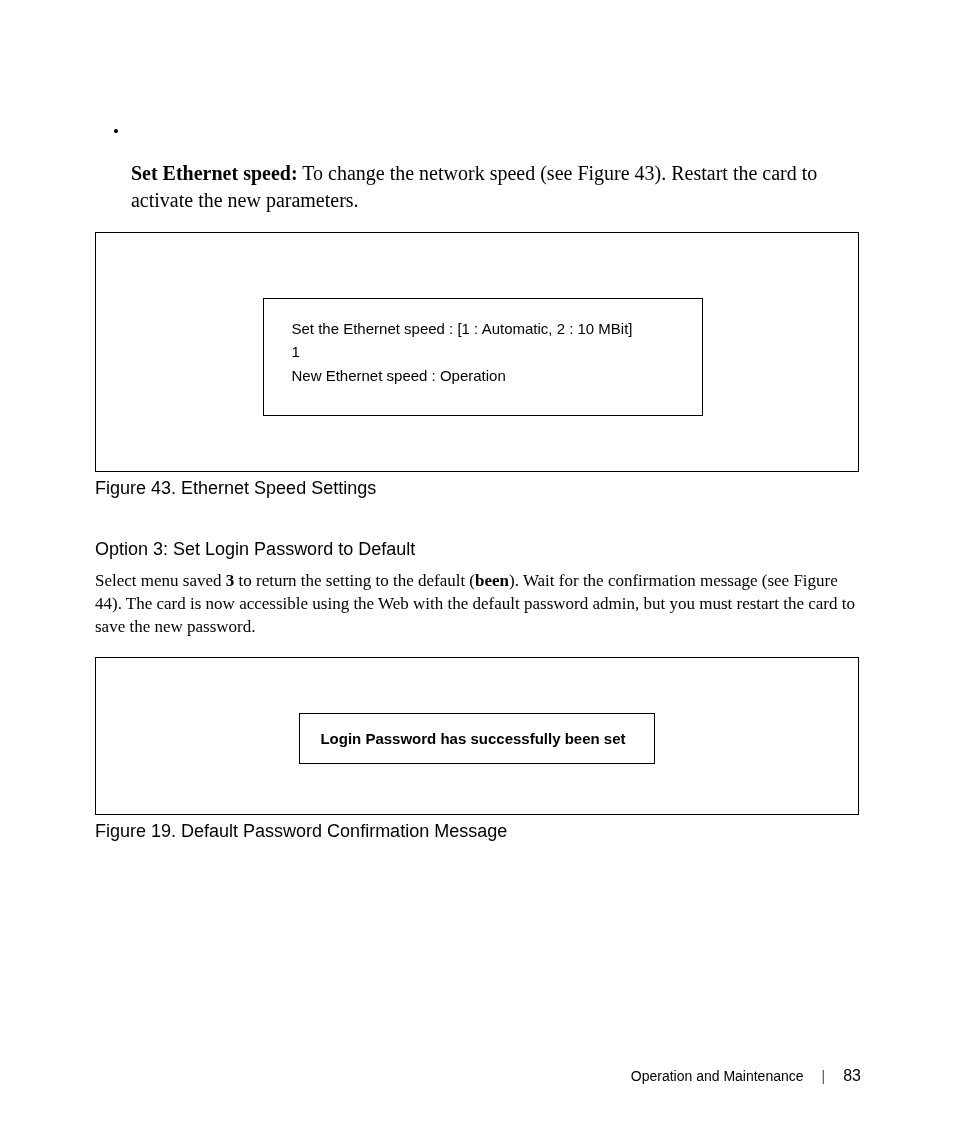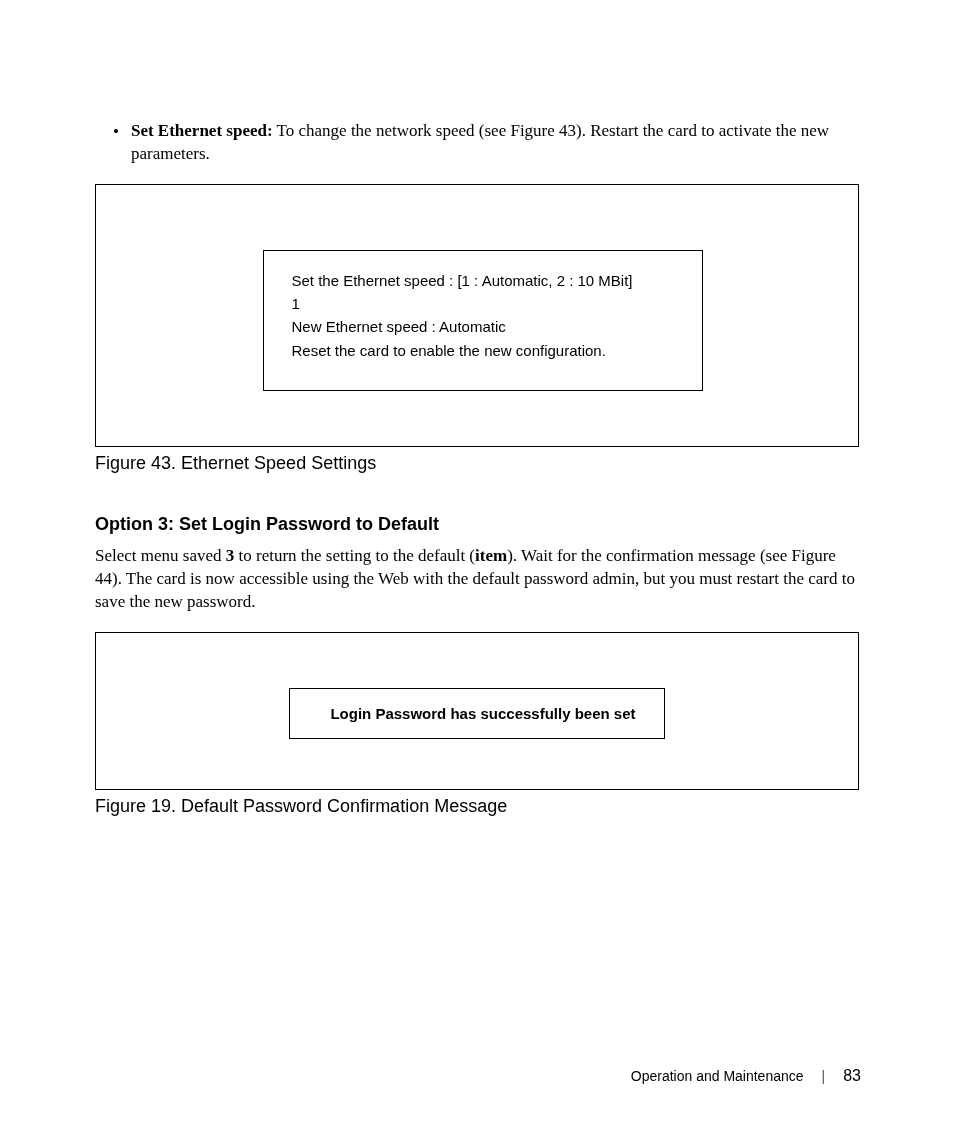--- a/index.html
+++ b/index.html
@@ -18,22 +18,23 @@
     display: flex;
     margin-bottom: 18px;
     margin-left: 18px;
   }
   .bullet {
     font-size: 17px;
     margin-right: 12px;
     margin-top: 2px;
   }
   .bullet-text {
-    font-size: 17px;
+    font-size: 20px;
     line-height: 1.35;
+    margin-top: 40px;
   }
   .bold-serif {
     font-weight: bold;
   }
   .figure-outer {
     border: 1.5px solid #000;
     margin-top: 8px;
     margin-bottom: 6px;
     padding: 65px 0 55px 0;
     display: flex;
@@ -49,40 +50,40 @@
     margin-left: 11px;
   }
   .figure-caption {
     font-family: Arial, Helvetica, sans-serif;
     font-weight: normal;
     font-size: 18px;
     margin-bottom: 40px;
   }
   .section-heading {
     font-family: Arial, Helvetica, sans-serif;
-    font-weight: bold;
+    font-weight: normal;
     font-size: 18px;
     margin-bottom: 10px;
   }
   .body-para {
     font-size: 17px;
     line-height: 1.35;
     margin-bottom: 18px;
   }
   .figure-outer-2 {
     border: 1.5px solid #000;
     margin-top: 8px;
     margin-bottom: 6px;
     padding: 55px 0 50px 0;
     display: flex;
     justify-content: center;
   }
   .figure-inner-2 {
     border: 1.5px solid #000;
-    padding: 16px 28px 16px 40px;
+    padding: 16px 28px 16px 20px;
     font-family: Arial, Helvetica, sans-serif;
     font-weight: bold;
     font-size: 15px;
   }
   .footer {
     position: absolute;
     bottom: 60px;
     right: 93px;
     display: flex;
     align-items: center;
@@ -106,30 +107,29 @@
     <span class="bullet">•</span>
     <div class="bullet-text">
       <span class="bold-serif">Set Ethernet speed:</span><span> To change the network speed (see Figure 43). Restart the card to activate the new parameters.</span>
     </div>
   </div>
 
   <div class="figure-outer">
     <div class="figure-inner">
       <div>Set the Ethernet speed : [1 : Automatic, 2 : 10 MBit]</div>
       <div>1</div>
-      <div>New Ethernet speed : Automatic</div>
-      <div>Reset the card to enable the new configuration.</div>
+      <div>New Ethernet speed : Operation</div>
     </div>
   </div>
   <div class="figure-caption">Figure 43. Ethernet Speed Settings</div>
 
   <div class="section-heading">Option 3: Set Login Password to Default</div>
 
   <p class="body-para">
-    <span>Select menu saved </span><span class="bold-serif">3</span><span> to return the setting to the default (</span><span class="bold-serif">item</span><span>). Wait for the confirmation message (see Figure 44). The card is now accessible using the Web with the default password admin, but you must restart the card to save the new password.</span>
+    <span>Select menu saved </span><span class="bold-serif">3</span><span> to return the setting to the default (</span><span class="bold-serif">been</span><span>). Wait for the confirmation message (see Figure 44). The card is now accessible using the Web with the default password admin, but you must restart the card to save the new password.</span>
   </p>
 
   <div class="figure-outer-2">
     <div class="figure-inner-2">
       <span>Login Password has successfully been set</span>
     </div>
   </div>
   <div class="figure-caption">Figure 19. Default Password Confirmation Message</div>
 
 </div>

